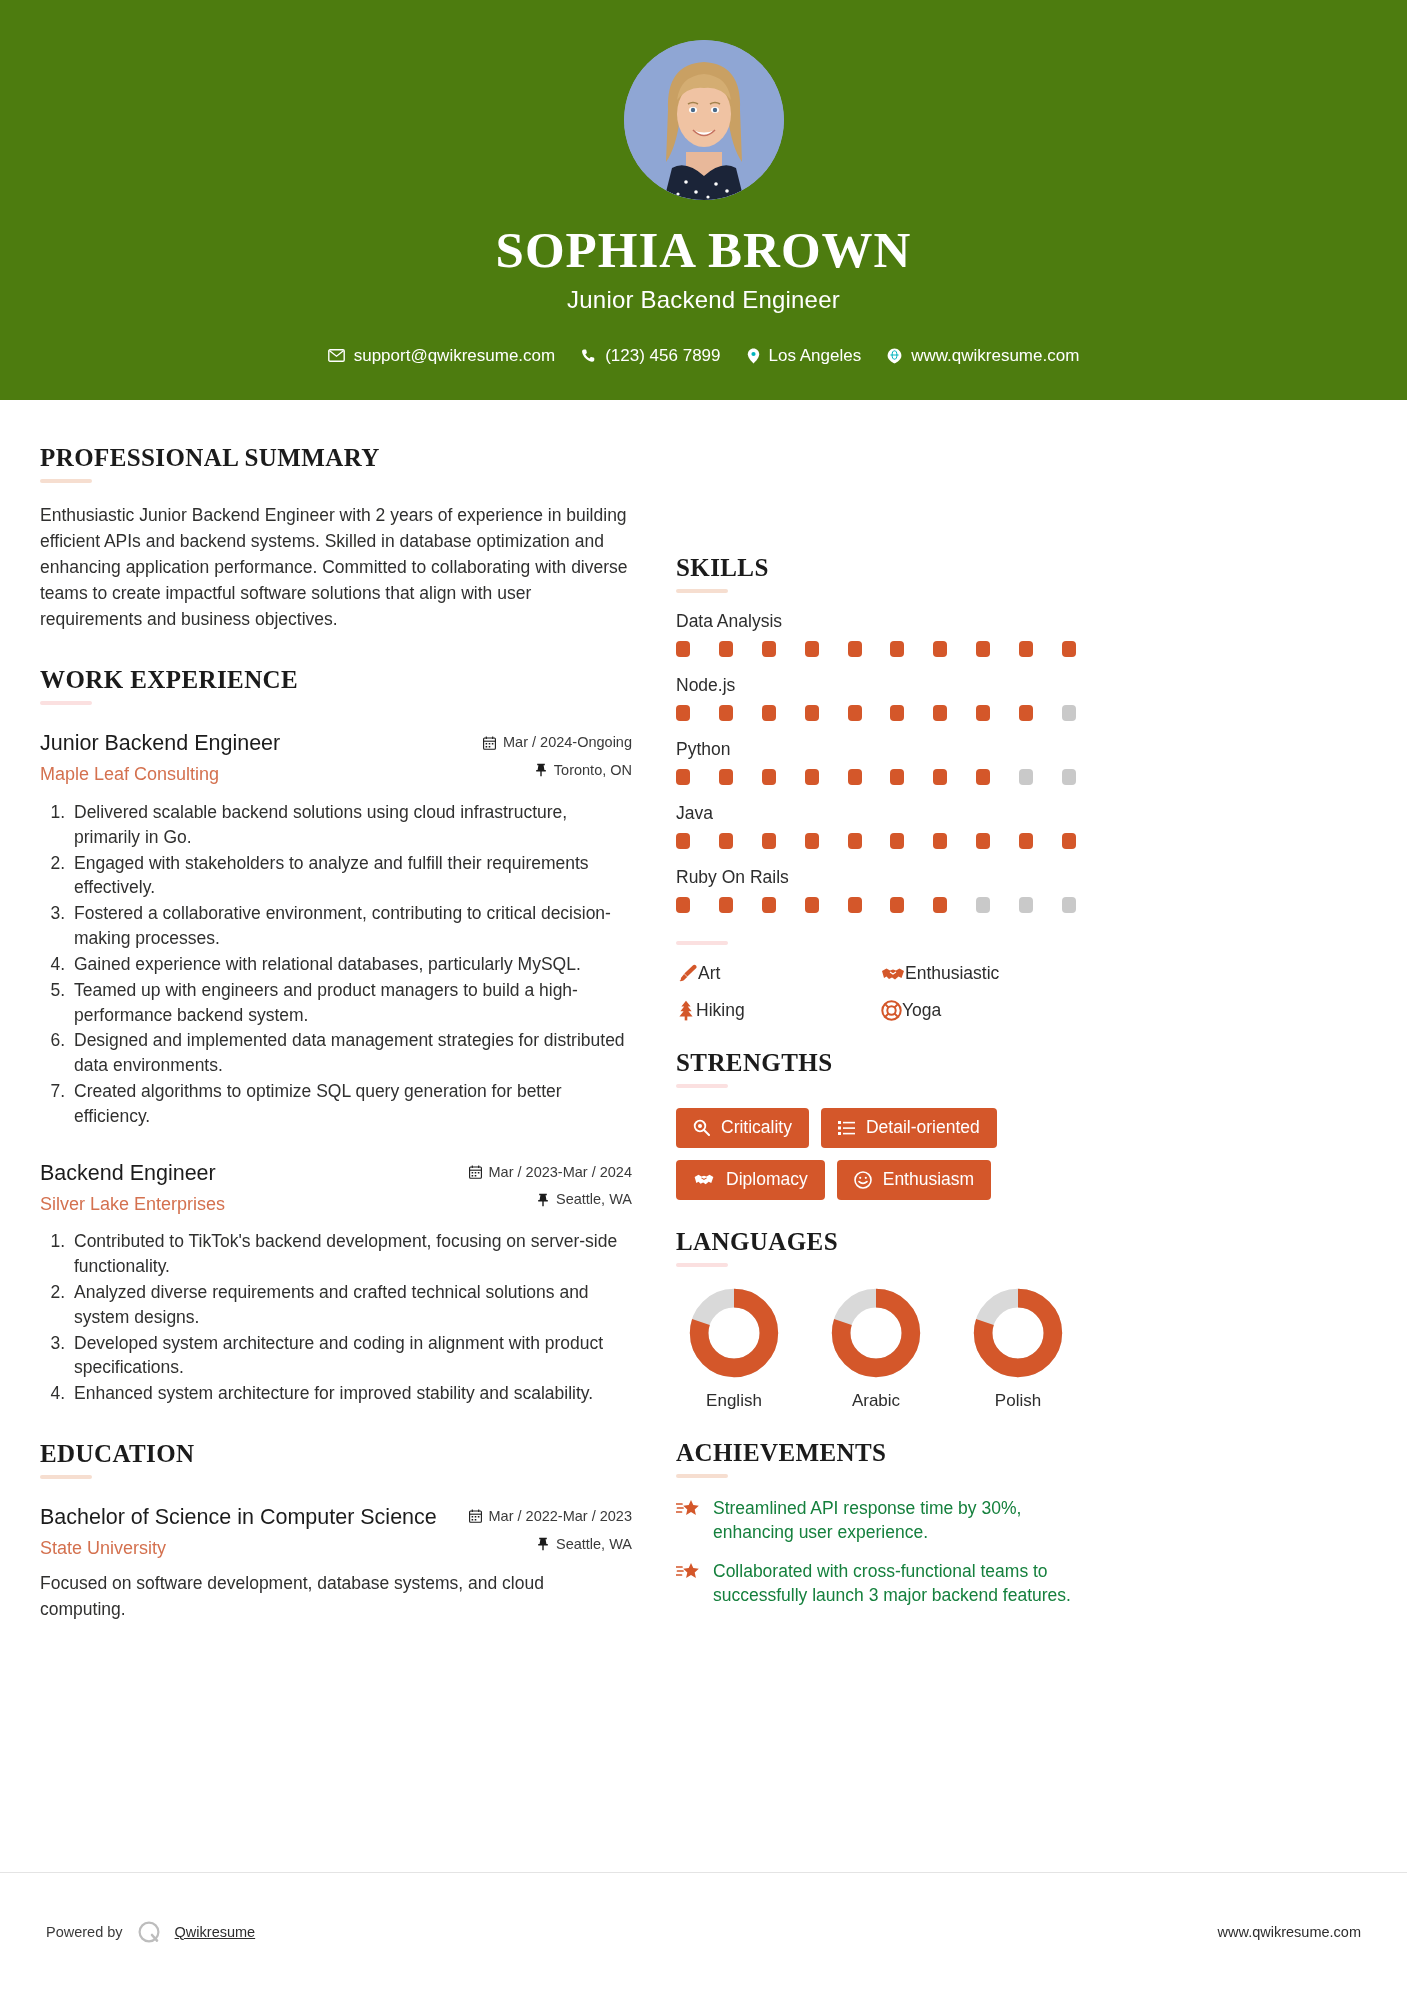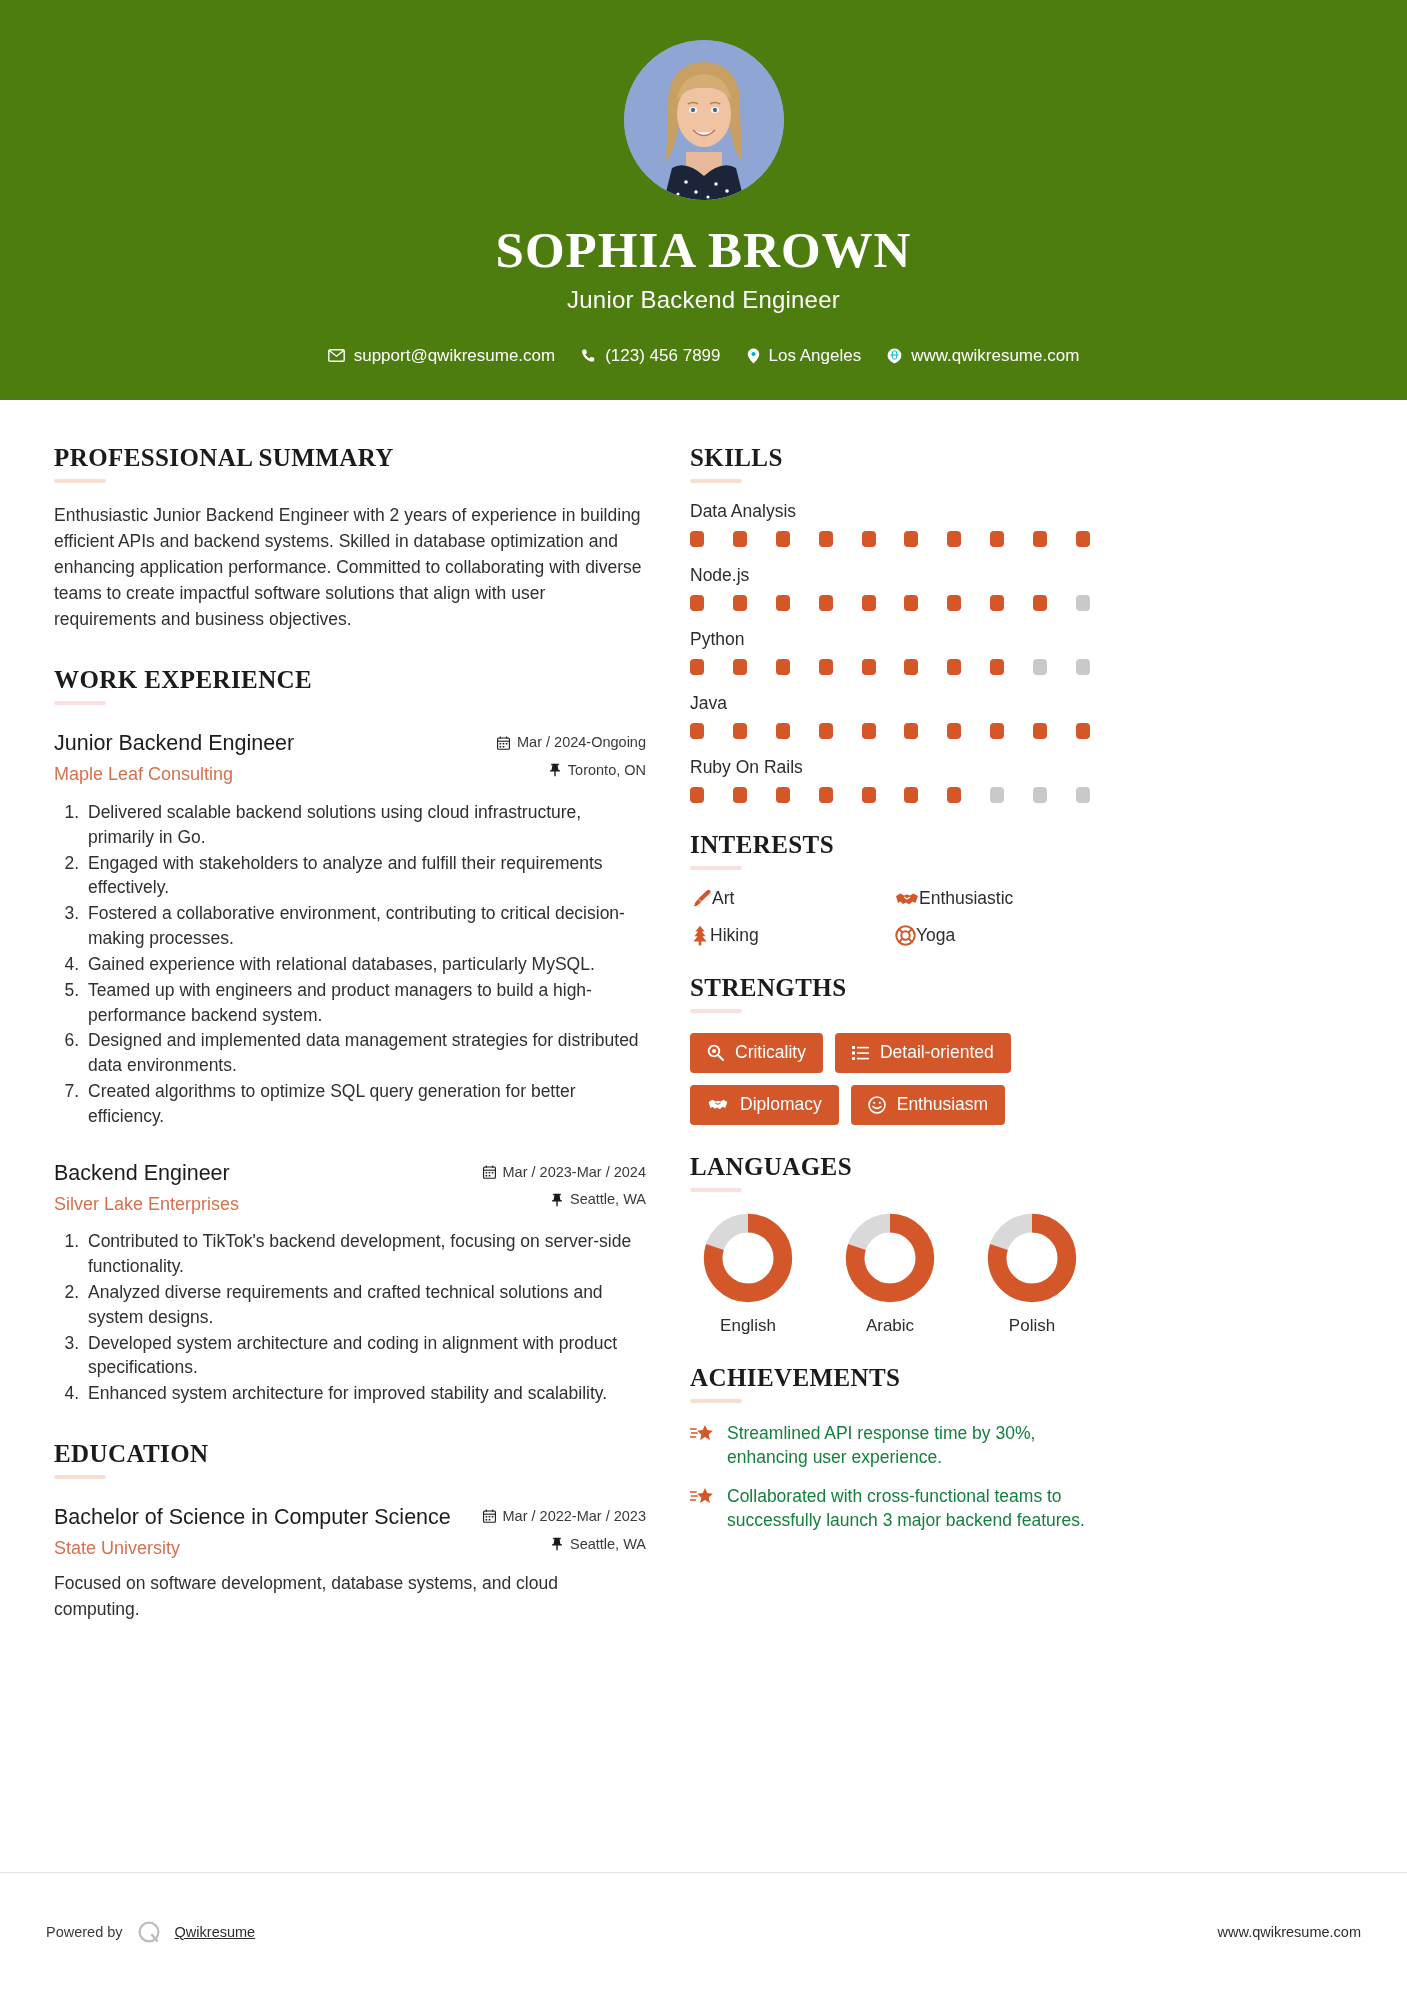--- a/index.html
+++ b/index.html
@@ -56,23 +56,23 @@
     margin-top: 32px;
     color: #ffffff;
     font-size: 17px;
   }
   .contact-item { display: flex; align-items: center; gap: 9px; white-space: nowrap; }
   .contact-item svg { display:block; }
 
   
   .body-wrap {
     display: flex;
-    padding: 44px 40px 0 54px;
+    padding: 44px 40px 0 40px;
     gap: 44px;
-    align-items: flex-start;
+    align-items: flex-end;
   }
   .col-left { width: 592px; flex: 0 0 592px; }
   .col-right { width: 400px; flex: 0 0 400px; }
 
   
   .sec-title {
     font-family: "Liberation Serif", serif;
     font-weight: bold;
     font-size: 25px;
     letter-spacing: 0.4px;
@@ -526,21 +526,20 @@
               <span class="dot"></span>
               <span class="dot"></span>
               <span class="dot off"></span>
               <span class="dot off"></span>
               <span class="dot off"></span>
             </div>
         </div>
       </div>
 
       <div class="sec sec-gap-md">
-        <div class="sec-title">INTERESTS</div>
         <div class="sec-rule pink"></div>
         <div class="interests-grid">
           <div class="interest">
             <span>
               <svg width="22" height="20" viewBox="0 0 22 20">
                   <path d="M20 1.4 C20.8 2.2 20.8 3.4 20 4.2 L11.4 12.4 L8.4 9.4 L16.8 1.4 C17.7 0.6 19.1 0.6 20 1.4 Z" fill="#d4572a"></path>
                   <path d="M8.1 9.9 L11.2 12.9 L8.6 15.6 C7.6 16.7 5.6 17.4 3.4 17.1 C4.7 16.3 5.1 15 4.9 13.9 Z" fill="#d4572a"></path>
                 </svg>
             </span>
             <span>Art</span>

